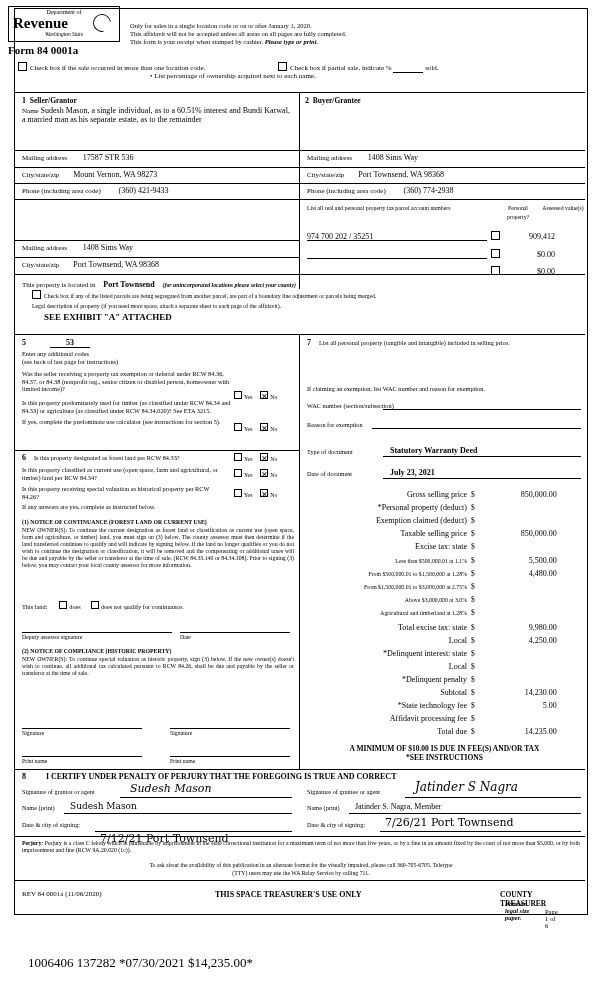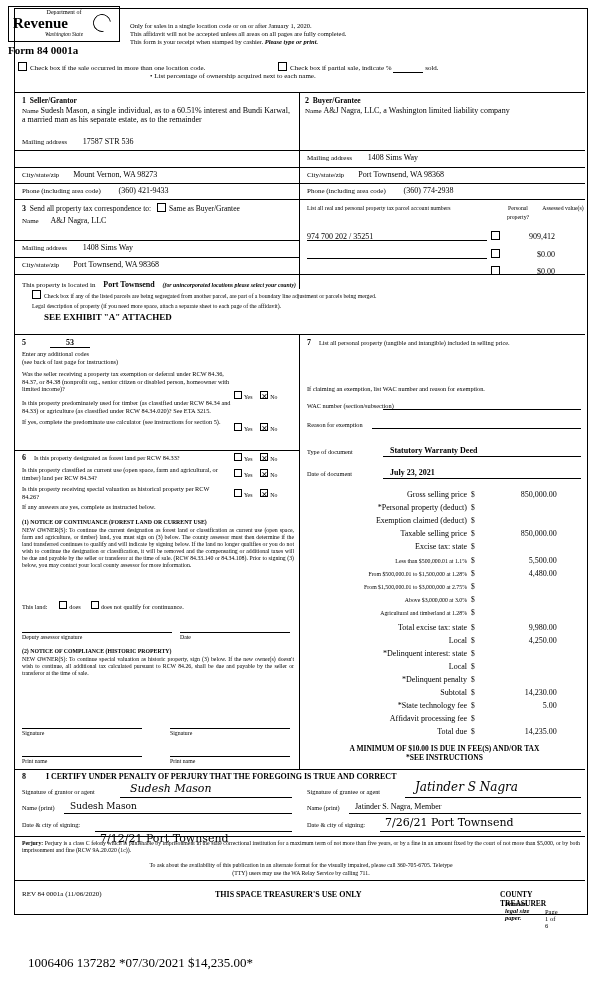--- a/index.html
+++ b/index.html
@@ -70,64 +70,56 @@
 
   <div class="hline" style="left:15px;top:92px;width:570px;"></div>
   <div class="vline" style="left:299px;top:92px;height:197px;"></div>
 
   <div class="sec" style="left:22px;top:96px;width:270px;">
     <div><span class="num">1</span>&nbsp;&nbsp;<span class="b">Seller/Grantor</span></div>
     <div style="margin-top:1px;"><span class="lbl">Name</span>
       <span class="val">Sudesh Mason, a single individual, as to a 60.51% interest and Bundi Karwal, a married man as his separate estate, as to the remainder</span></div>
   </div>
   <div class="hline" style="left:15px;top:150px;width:285px;"></div>
-  <div class="sec" style="left:22px;top:137px;text-align:right;">
+  <div class="sec" style="left:22px;top:153px;text-align:right;">
     <span class="lbl">Mailing address</span>
     <span class="val" style="margin-left:14px;">17587 STR 536</span>
   </div>
   <div class="hline" style="left:15px;top:167px;width:285px;"></div>
   <div class="sec" style="left:22px;top:170px;">
     <span class="lbl">City/state/zip</span>
     <span class="val" style="margin-left:12px;">Mount Vernon, WA 98273</span>
   </div>
   <div class="hline" style="left:15px;top:183px;width:285px;"></div>
   <div class="sec" style="left:22px;top:186px;">
     <span class="lbl">Phone (including area code)</span>
     <span class="val" style="margin-left:16px;">(360) 421-9433</span>
   </div>
   <div class="hline" style="left:15px;top:199px;width:285px;"></div>
 
   <div class="sec" style="left:305px;top:96px;width:275px;">
     <div><span class="num">2</span>&nbsp;&nbsp;<span class="b">Buyer/Grantee</span></div>
-    <div style="margin-top:1px;"><span class="lbl">Name</span>
-      <span class="val">A&amp;J Nagra, LLC, a Washington limited liability company</span></div>
   </div>
   <div class="hline" style="left:300px;top:150px;width:285px;"></div>
   <div class="sec" style="left:307px;top:153px;">
     <span class="lbl">Mailing address</span>
     <span class="val" style="margin-left:14px;">1408 Sims Way</span>
   </div>
   <div class="hline" style="left:300px;top:167px;width:285px;"></div>
   <div class="sec" style="left:307px;top:170px;">
     <span class="lbl">City/state/zip</span>
     <span class="val" style="margin-left:12px;">Port Townsend, WA 98368</span>
   </div>
   <div class="hline" style="left:300px;top:183px;width:285px;"></div>
   <div class="sec" style="left:307px;top:186px;">
     <span class="lbl">Phone (including area code)</span>
     <span class="val" style="margin-left:16px;">(360) 774-2938</span>
   </div>
   <div class="hline" style="left:300px;top:199px;width:285px;"></div>
 
-  <div class="sec" style="left:22px;top:203px;width:275px;">
-    <div><span class="num">3</span>&nbsp;&nbsp;<span>Send all property tax correspondence to:</span>
-      <span class="box" style="margin-left:4px;"></span><span>Same as Buyer/Grantee</span></div>
-    <div style="margin-top:3px;"><span class="lbl">Name</span>
-      <span class="val" style="margin-left:10px;">A&amp;J Nagra, LLC</span></div>
-  </div>
   <div class="hline" style="left:15px;top:240px;width:285px;"></div>
   <div class="sec" style="left:22px;top:243px;">
     <span class="lbl">Mailing address</span>
     <span class="val" style="margin-left:14px;">1408 Sims Way</span>
   </div>
   <div class="hline" style="left:15px;top:257px;width:285px;"></div>
   <div class="sec" style="left:22px;top:260px;">
     <span class="lbl">City/state/zip</span>
     <span class="val" style="margin-left:12px;">Port Townsend, WA 98368</span>
   </div>

